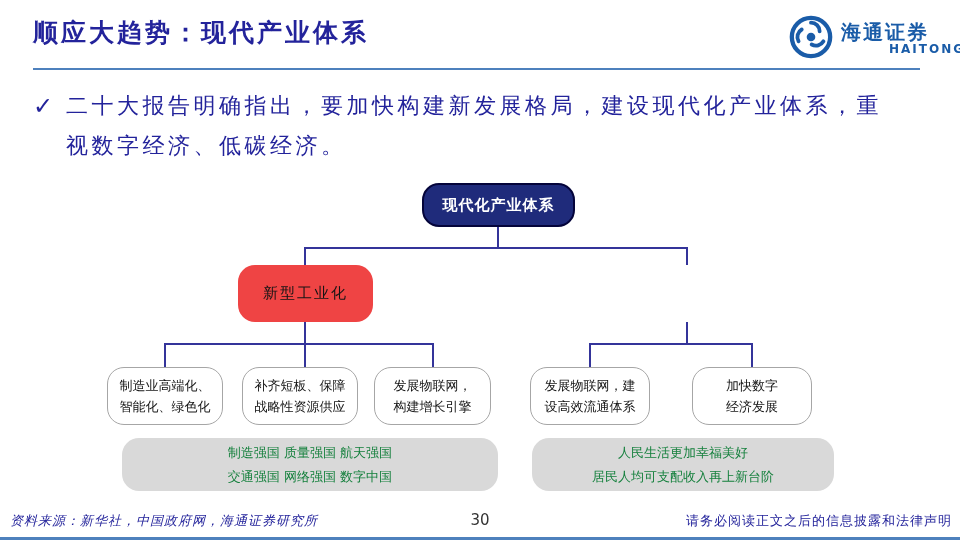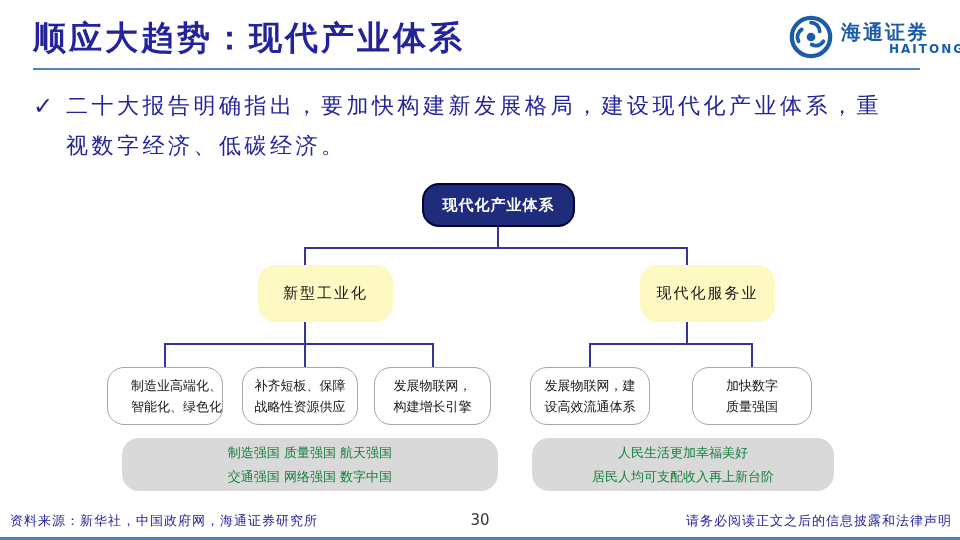--- a/index.html
+++ b/index.html
@@ -3,57 +3,57 @@
 <meta charset="utf-8">
 <style>
   html,body{margin:0;padding:0;background:#fff;}
   .slide{
     position:relative;width:960px;height:540px;background:#ffffff;overflow:hidden;
     font-family:"DejaVu Sans","Liberation Sans",sans-serif;
   }
   
   .title{
     position:absolute;left:33px;top:16px;width:740px;
-    font-size:33px;font-weight:bold;color:#23239B;letter-spacing:3px;
+    font-size:25px;font-weight:bold;color:#23239B;letter-spacing:3px;
   }
   .title-rule{position:absolute;left:33px;top:68px;width:887px;height:2px;background:#4E81BD;}
   .logo{position:absolute;left:788px;top:14px;display:flex;align-items:center;gap:7px;}
   .logo-text{display:flex;flex-direction:column;align-items:flex-start;line-height:1.05;}
   .logo-cn{font-size:20px;font-weight:bold;color:#1A5CA8;letter-spacing:2px;}
   .logo-en{font-size:12px;font-weight:bold;color:#1A5CA8;letter-spacing:2px;margin-left:48px;}
   
   .bullet{position:absolute;left:33px;top:86px;width:905px;display:flex;color:#23239B;}
   .bullet-marker{font-size:24px;font-weight:bold;width:33px;flex:0 0 33px;line-height:40px;}
   .bullet-text{font-size:22px;line-height:40px;letter-spacing:3.5px;}
   .bullet-text .bl{display:block;}
   
   .node{position:absolute;display:flex;align-items:center;justify-content:center;
         text-align:center;box-sizing:border-box;border-radius:17px;}
   .root-node{
     left:422px;top:183px;width:153px;height:44px;
     background:#1F2B7B;border:2px solid #04043a;color:#ffffff;
     font-size:15px;font-weight:bold;letter-spacing:1px;
   }
   .l2-node{
-    background:#fef9c3;color:#141414;font-size:15px;letter-spacing:2px;
-    width:135px;height:57px;top:265px;margin-left:20px;
+    background:#ef4444;color:#141414;font-size:15px;letter-spacing:2px;
+    width:135px;height:57px;top:265px;
   }
   .l2-left{left:238px;}
   .l2-right{left:620px;}
   .l3-node{
     background:#ffffff;border:1px solid #a6a6a6;color:#141414;
     font-size:13px;line-height:1.65;top:367px;height:58px;
   }
   .summary-box{
     background:#D9D9D9;color:#15803d;font-size:13px;line-height:1.8;
     top:438px;height:53px;
   }
   .line{position:absolute;background:#34349A;}
   
-  .footer-source{position:absolute;left:10px;top:512px;font-size:13px;color:#23239B;letter-spacing:1px;}
+  .footer-source{position:absolute;left:10px;top:512px;font-size:13px;color:#23239B;letter-spacing:1px;font-style:italic;}
   .footer-page{position:absolute;left:50%;transform:translateX(-50%);top:511px;font-size:15px;color:#333333;}
   .footer-disclaimer{position:absolute;right:8px;top:512px;font-size:13px;color:#23239B;letter-spacing:1px;}
   .bottom-bar{position:absolute;left:0;bottom:0;width:960px;height:3px;background:#4E81BD;}
 </style>
 </head>
 <body>
 
 <div class="slide">
 
   <div class="title">顺应大趋势：现代产业体系</div>
@@ -97,23 +97,22 @@
   <div class="line" style="left:432px;top:343px;width:2px;height:24px;"></div>
 
   <div class="line" style="left:686px;top:322px;width:2px;height:23px;"></div>
   <div class="line" style="left:589px;top:343px;width:164px;height:2px;"></div>
   <div class="line" style="left:589px;top:343px;width:2px;height:24px;"></div>
   <div class="line" style="left:751px;top:343px;width:2px;height:24px;"></div>
 
   <div class="node root-node">现代化产业体系</div>
 
   <div class="node l2-node l2-left">新型工业化</div>
-  <div class="node l2-node l2-right">现代化服务业</div>
 
-  <div class="node l3-node" style="left:107px;width:116px;justify-content:flex-end;">
+  <div class="node l3-node" style="left:107px;width:116px;">
     <span>
         <span class="bl" style="display:block">制造业高端化、</span>
         <span class="bl" style="display:block">智能化、绿色化</span>
       </span>
   </div>
   <div class="node l3-node" style="left:242px;width:116px;">
     <span>
         <span style="display:block">补齐短板、保障</span>
         <span style="display:block">战略性资源供应</span>
       </span>
@@ -126,21 +125,21 @@
   </div>
   <div class="node l3-node" style="left:530px;width:120px;">
     <span>
         <span style="display:block">发展物联网，建</span>
         <span style="display:block">设高效流通体系</span>
       </span>
   </div>
   <div class="node l3-node" style="left:692px;width:120px;">
     <span>
         <span style="display:block">加快数字</span>
-        <span style="display:block">质量强国</span>
+        <span style="display:block">经济发展</span>
       </span>
   </div>
 
   <div class="node summary-box" style="left:122px;width:376px;">
     <span>
         <span style="display:block">制造强国 质量强国 航天强国</span>
         <span style="display:block">交通强国 网络强国 数字中国</span>
       </span>
   </div>
   <div class="node summary-box" style="left:532px;width:302px;">

